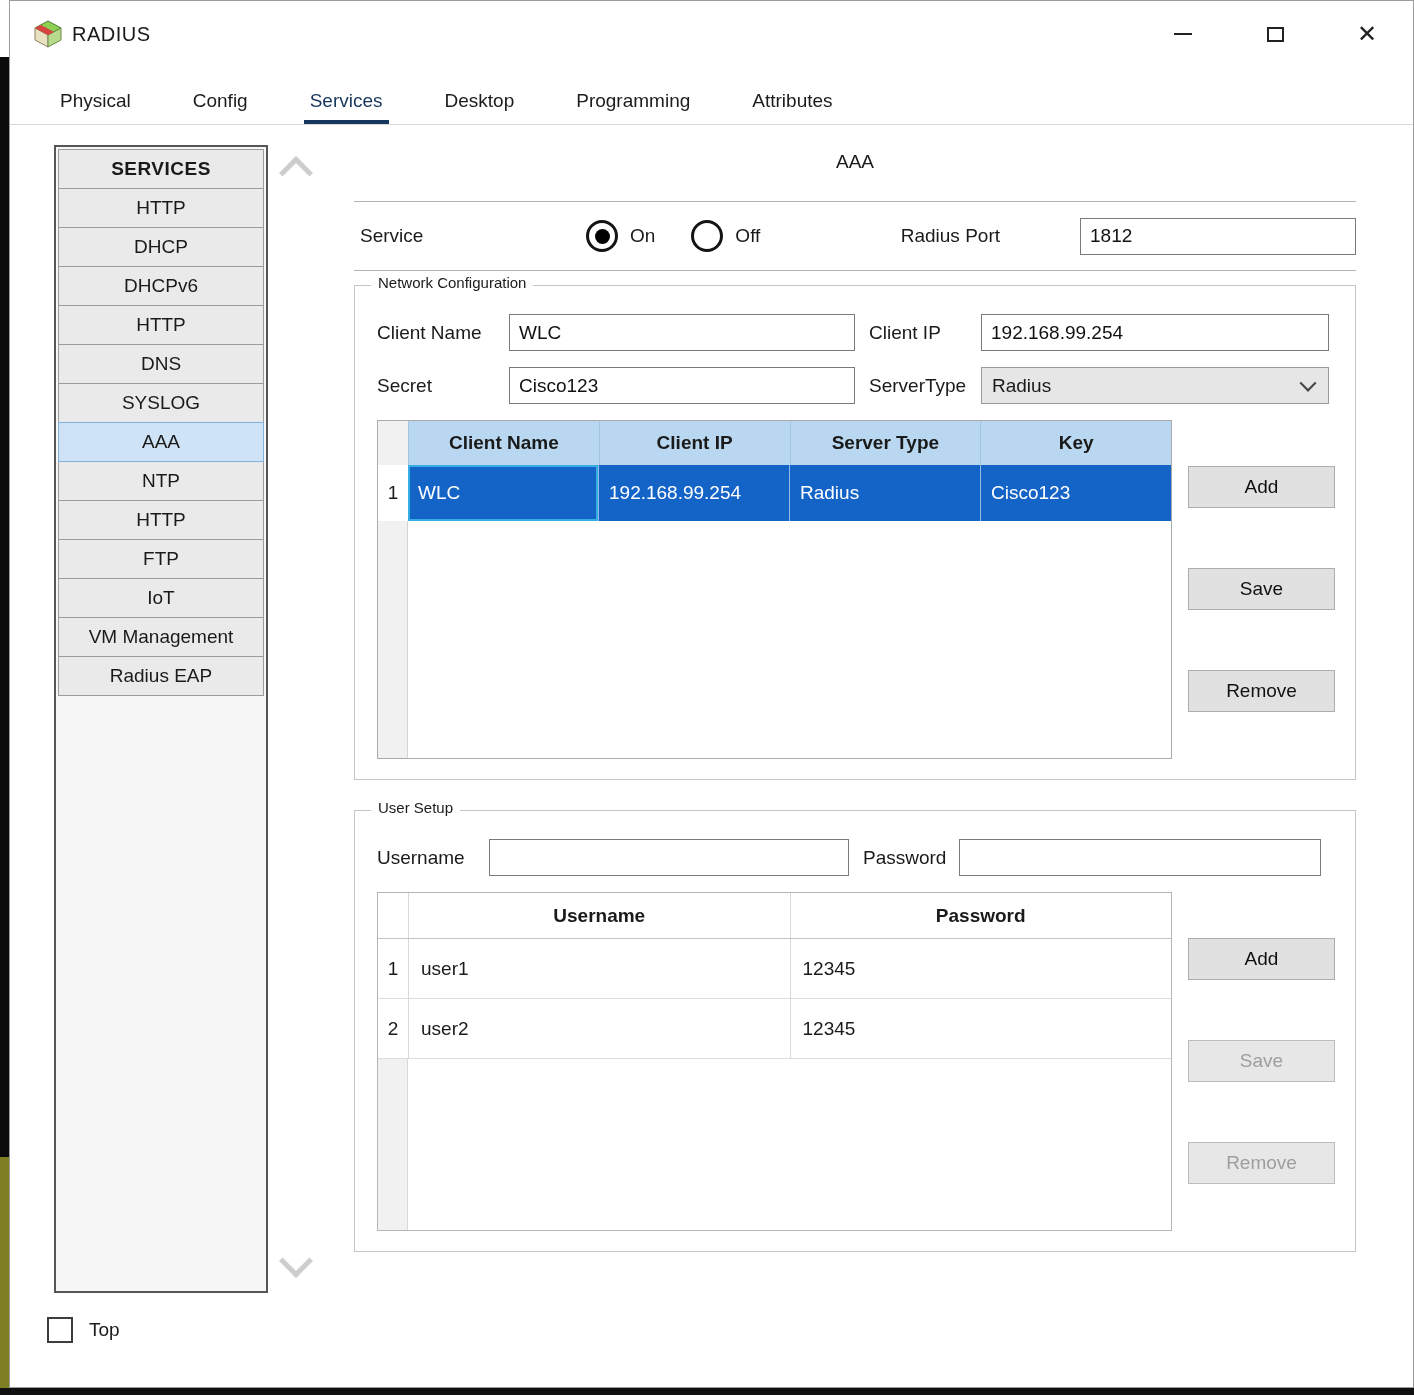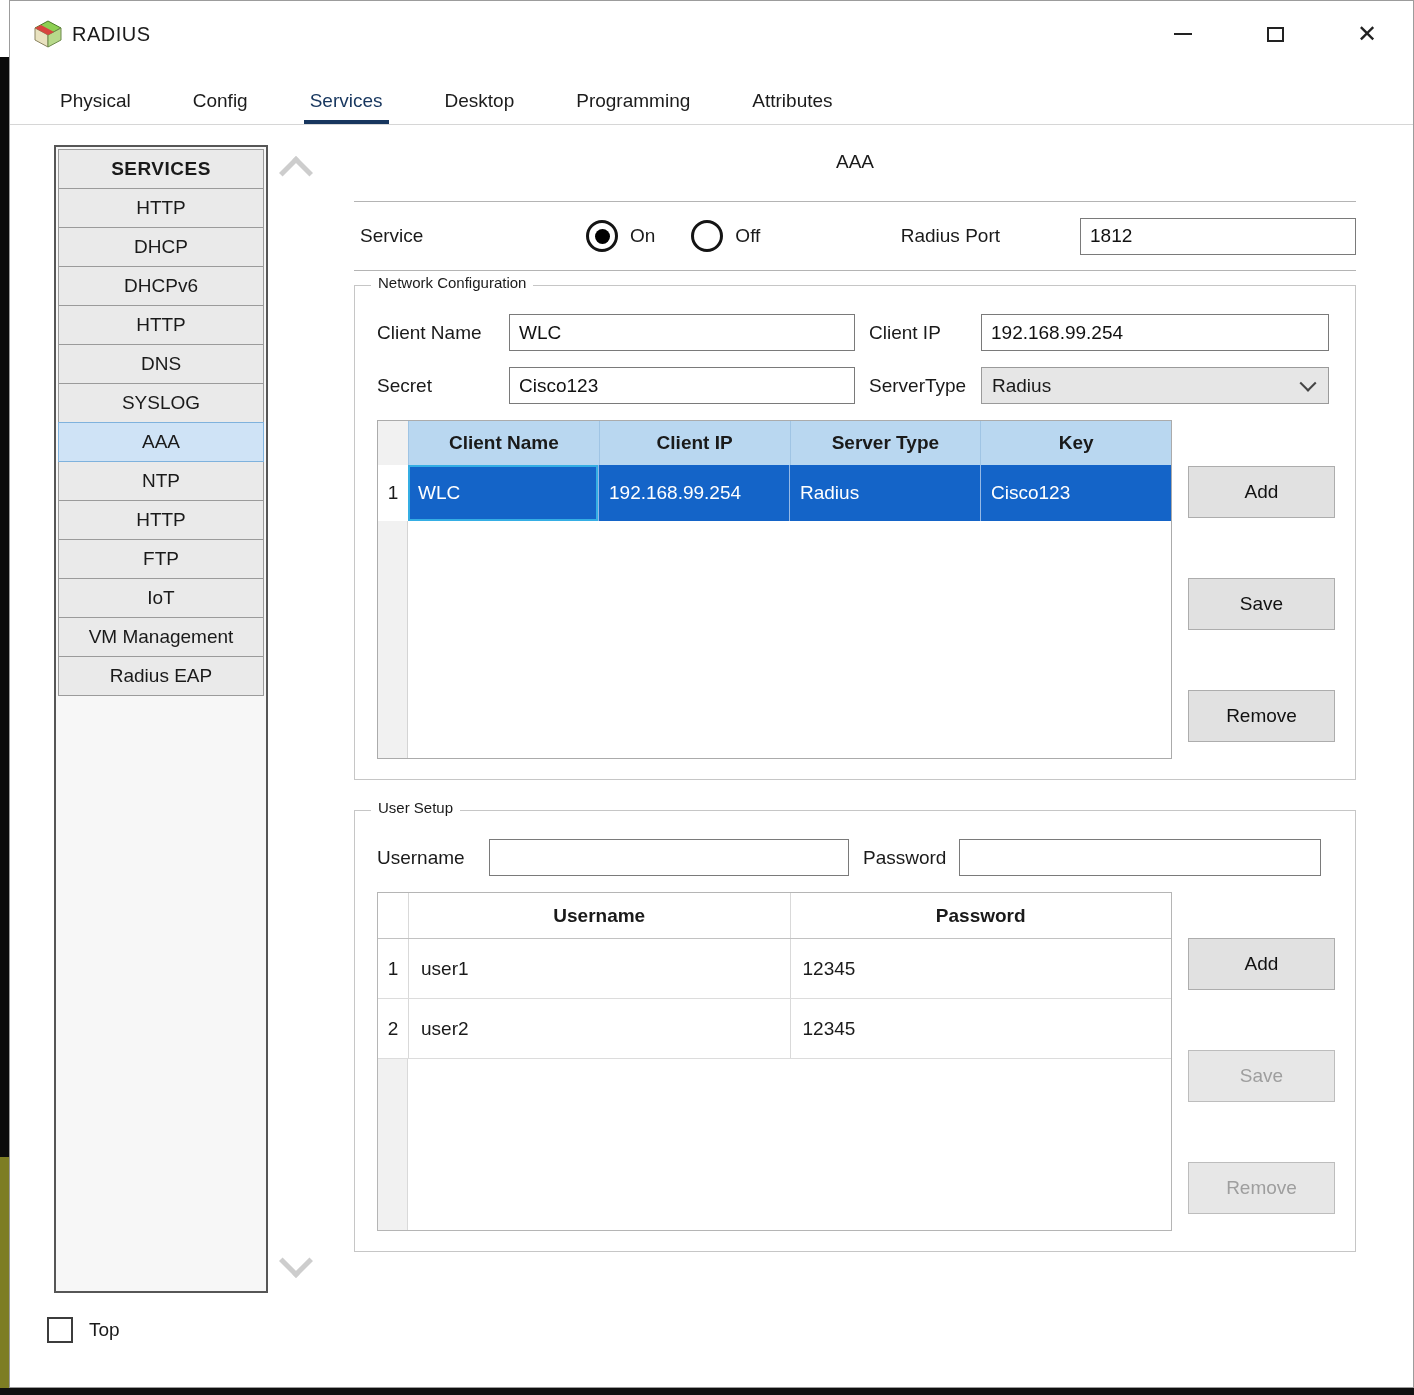--- a/index.html
+++ b/index.html
@@ -92,21 +92,21 @@
   .uthead { display:flex; height:46px; border-bottom:1px solid #c2c2c2; }
   .uhcell { flex:1; font-weight:bold; font-size:19px; display:flex; align-items:center; justify-content:center; border-left:1px solid #d9d9d9; background:#fff; }
   .uthead .gut { border-right:none; }
   .utbody { position:relative; height:291px; background:#fff; }
   .utrow { display:flex; height:60px; border-bottom:1px solid #dcdcdc; }
   .ucell { flex:1; font-size:19px; display:flex; align-items:center; padding-left:12px; border-left:1px solid #d9d9d9; }
   .ugutfill { position:absolute; left:0; top:120px; bottom:0; width:30px; background:#f1f1f1; border-right:1px solid #d9d9d9; }
 
   
   .btncol { width:147px; margin-left:16px; padding-top:46px; flex:none; }
-  .btn { display:block; width:147px; height:52px; background:#e1e1e1; border:1px solid #adadad; font-size:19px; font-family:"Liberation Sans",sans-serif; color:#111; cursor:default; }
+  .btn { display:block; width:147px; height:42px; background:#e1e1e1; border:1px solid #adadad; font-size:19px; font-family:"Liberation Sans",sans-serif; color:#111; cursor:default; }
   .btn + .btn { margin-top:60px; }
   .btn.disabled { color:#9e9e9e; background:#e7e7e7; border-color:#bdbdbd; }
 
   
   .footer { margin-top:auto; display:flex; align-items:center; gap:16px; padding:0 0 26px 37px; height:88px; flex:none; }
   .checkbox { width:26px; height:26px; border:2px solid #3c3c3c; background:#fff; flex:none; }
 </style>
 </head>
 <body>
 

